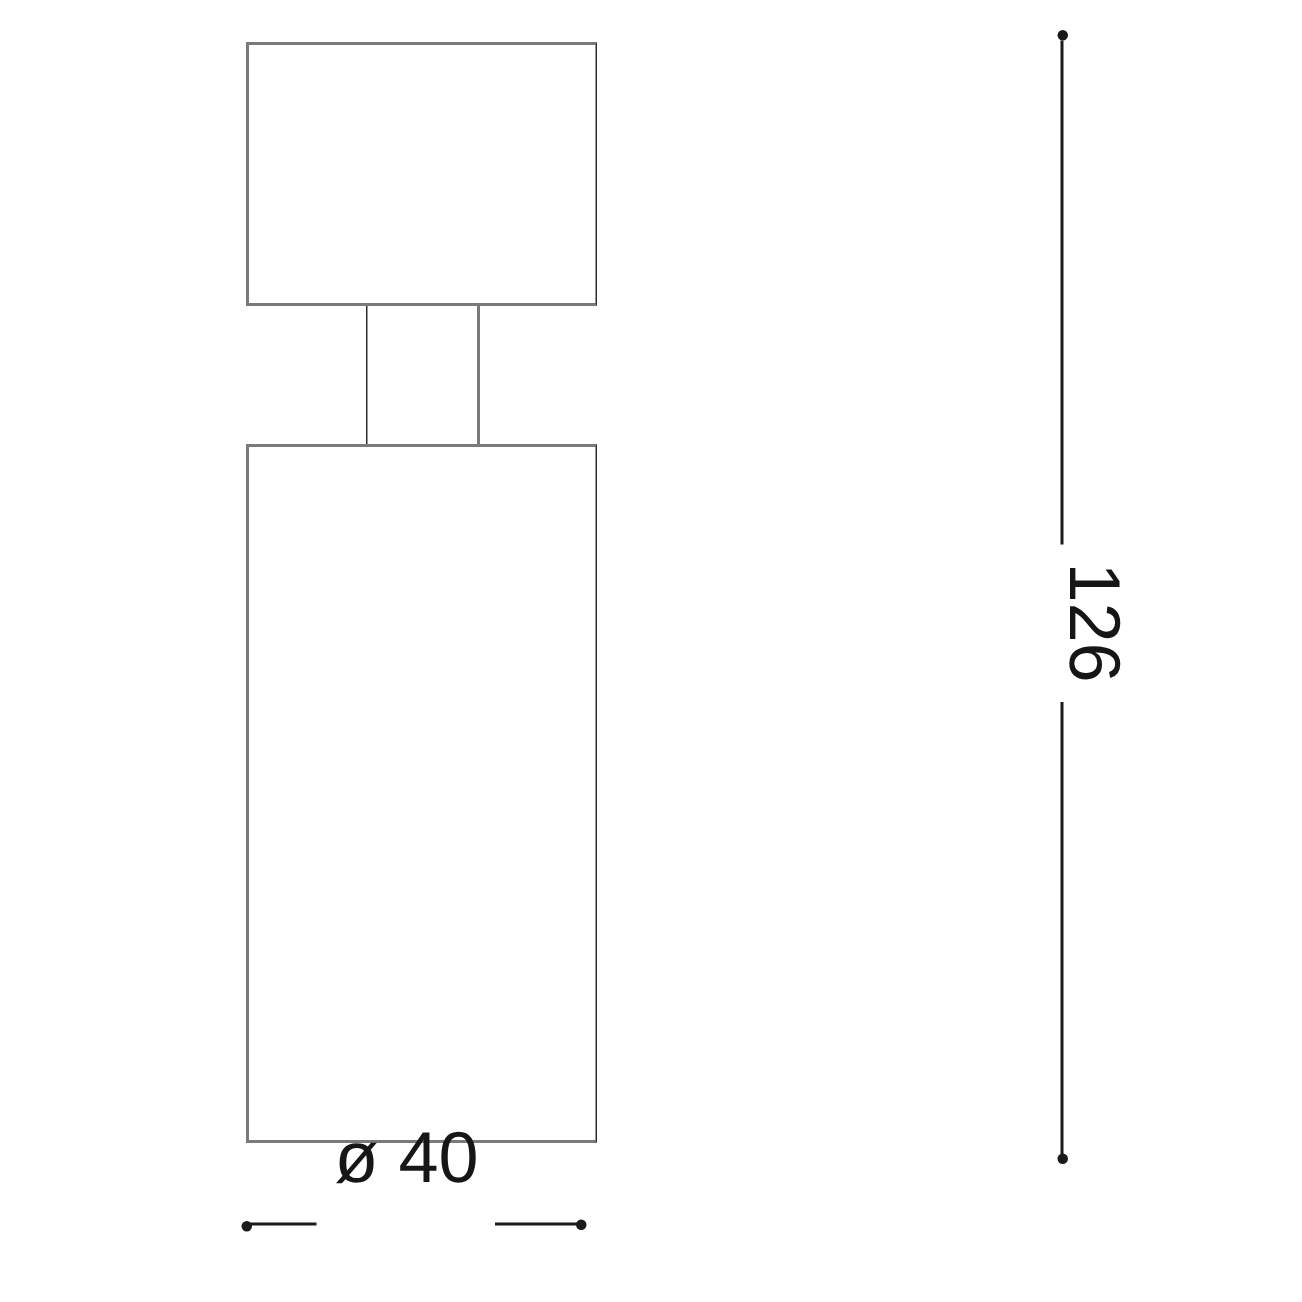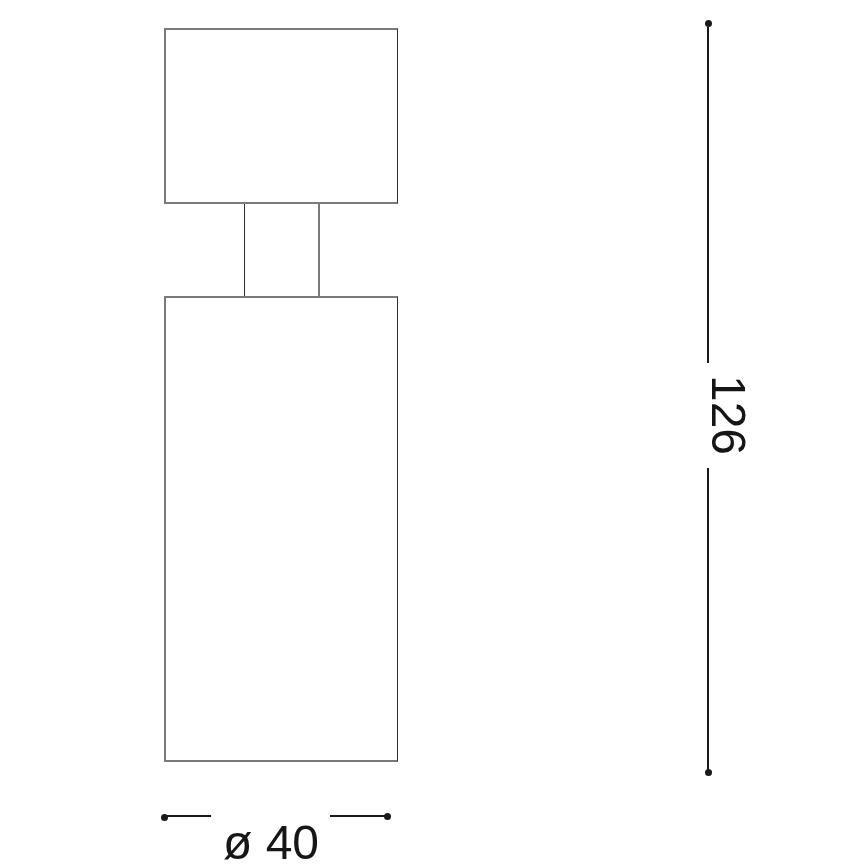--- a/index.html
+++ b/index.html
@@ -66,21 +66,21 @@
     font-size: 48px;
     line-height: 1;
     white-space: nowrap;
     transform: translate(-50%, -50%);
   }
   .label-height {
     left: 728px; top: 415px;
     transform: translate(-50%, -50%) rotate(90deg);
   }
   .label-diameter {
-    left: 271px; top: 843px; text-align: center;
+    left: 271px; top: 773px; text-align: center;
   }
 </style>
 </head>
 <body>
 
 <div class="canvas">
 
   <div class="outline head"></div>
   <div class="outline neck"></div>
   <div class="outline body-rect"></div>

